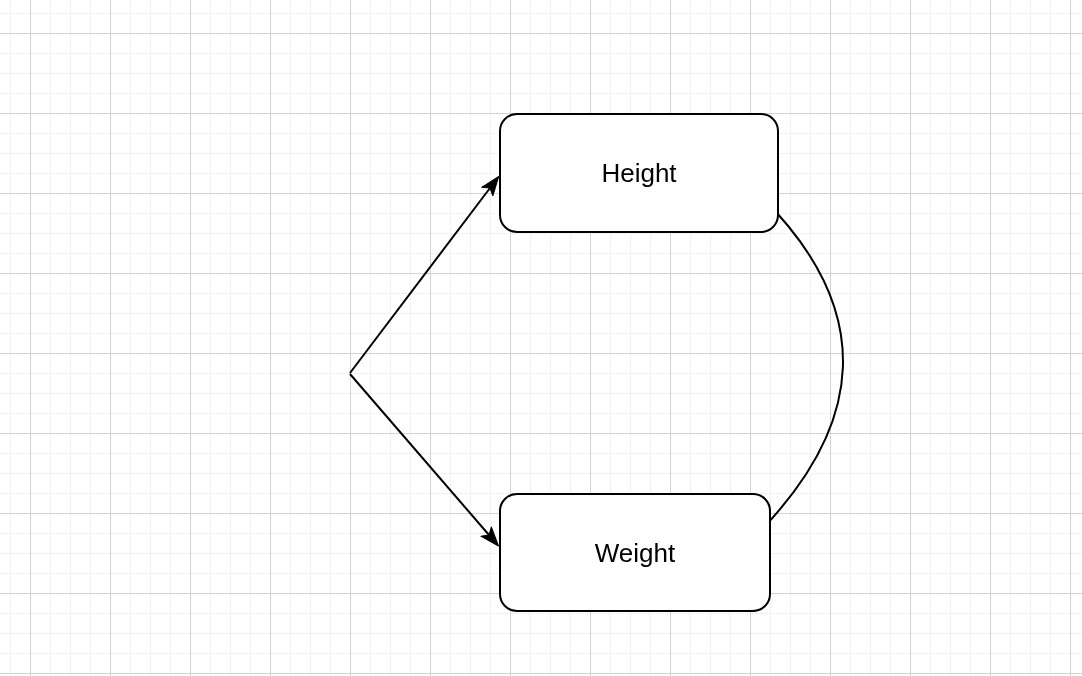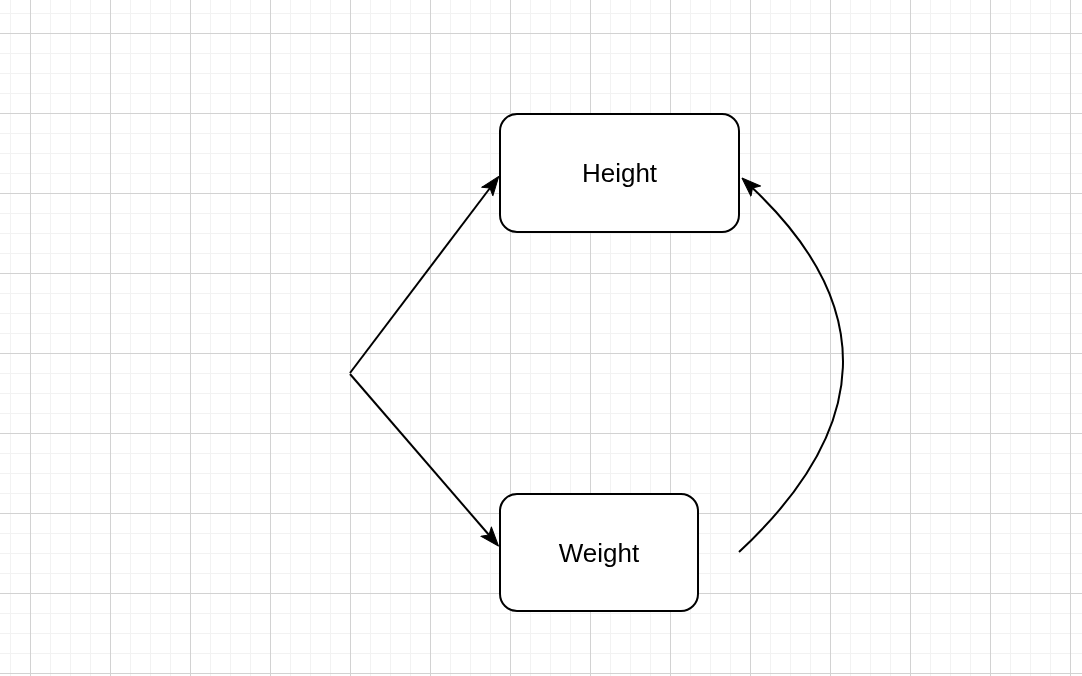--- a/index.html
+++ b/index.html
@@ -49,22 +49,22 @@
     justify-content: center;
     z-index: 2;
   }
   .node .node-label {
     font-size: 26px;
     color: #000000;
     line-height: 1;
     white-space: nowrap;
   }
   #node-sex    { left: 112px; top: 314px; width: 239px; height: 120px; }
-  #node-height { left: 499px; top: 113px; width: 241px; height: 120px; }
-  #node-weight { left: 499px; top: 493px; width: 200px; height: 119px; }
+  #node-height { left: 499px; top: 113px; width: 280px; height: 120px; }
+  #node-weight { left: 499px; top: 493px; width: 272px; height: 119px; }
 </style>
 </head>
 <body>
 
 <div class="canvas">
 
   <svg class="edges">
     <defs>
       <marker id="arrowhead" viewBox="0 0 20 16" refX="5" refY="8" markerWidth="20" markerHeight="16" markerUnits="userSpaceOnUse" orient="auto">
         <path d="M 0.5 1 L 19.5 8 L 0.5 15 L 5 8 Z" fill="#000000" stroke="#000000" stroke-width="1" stroke-linejoin="round"></path>

